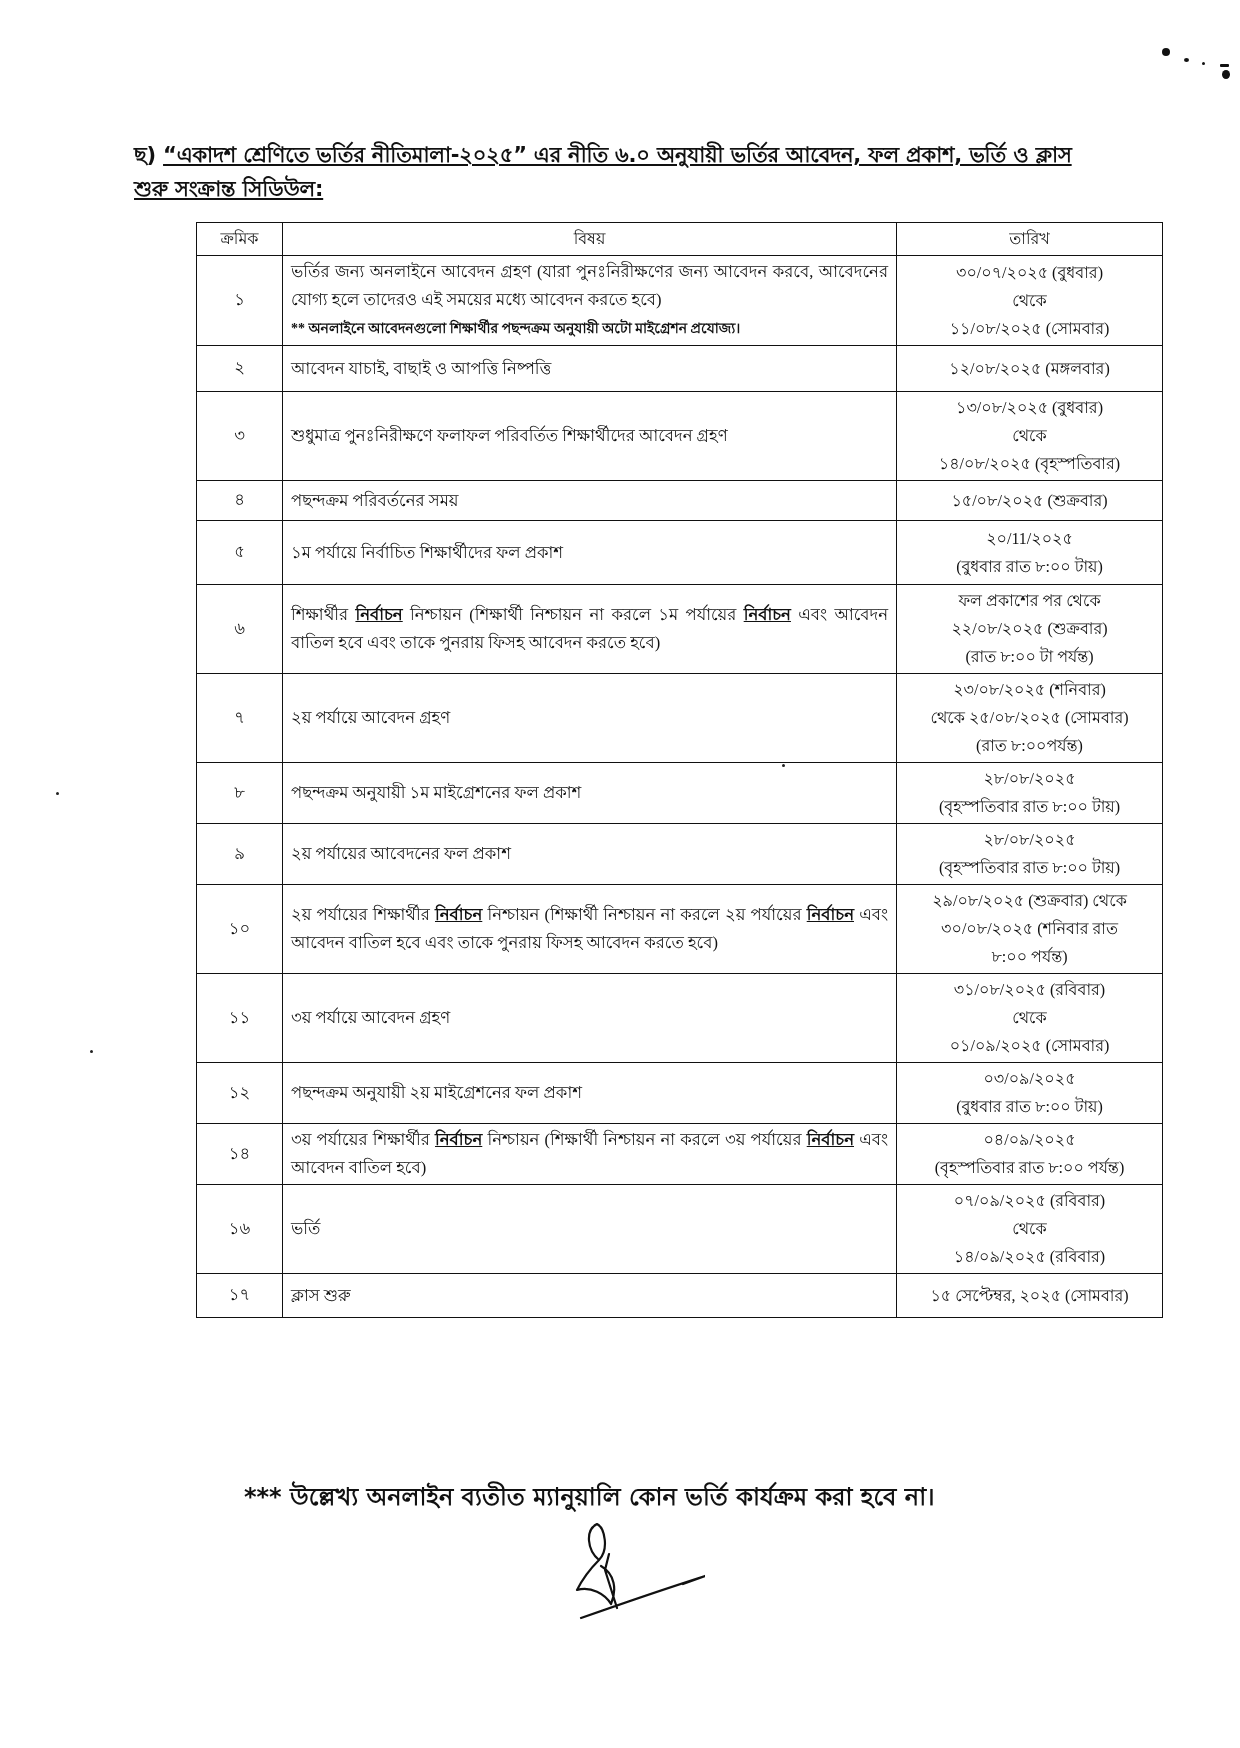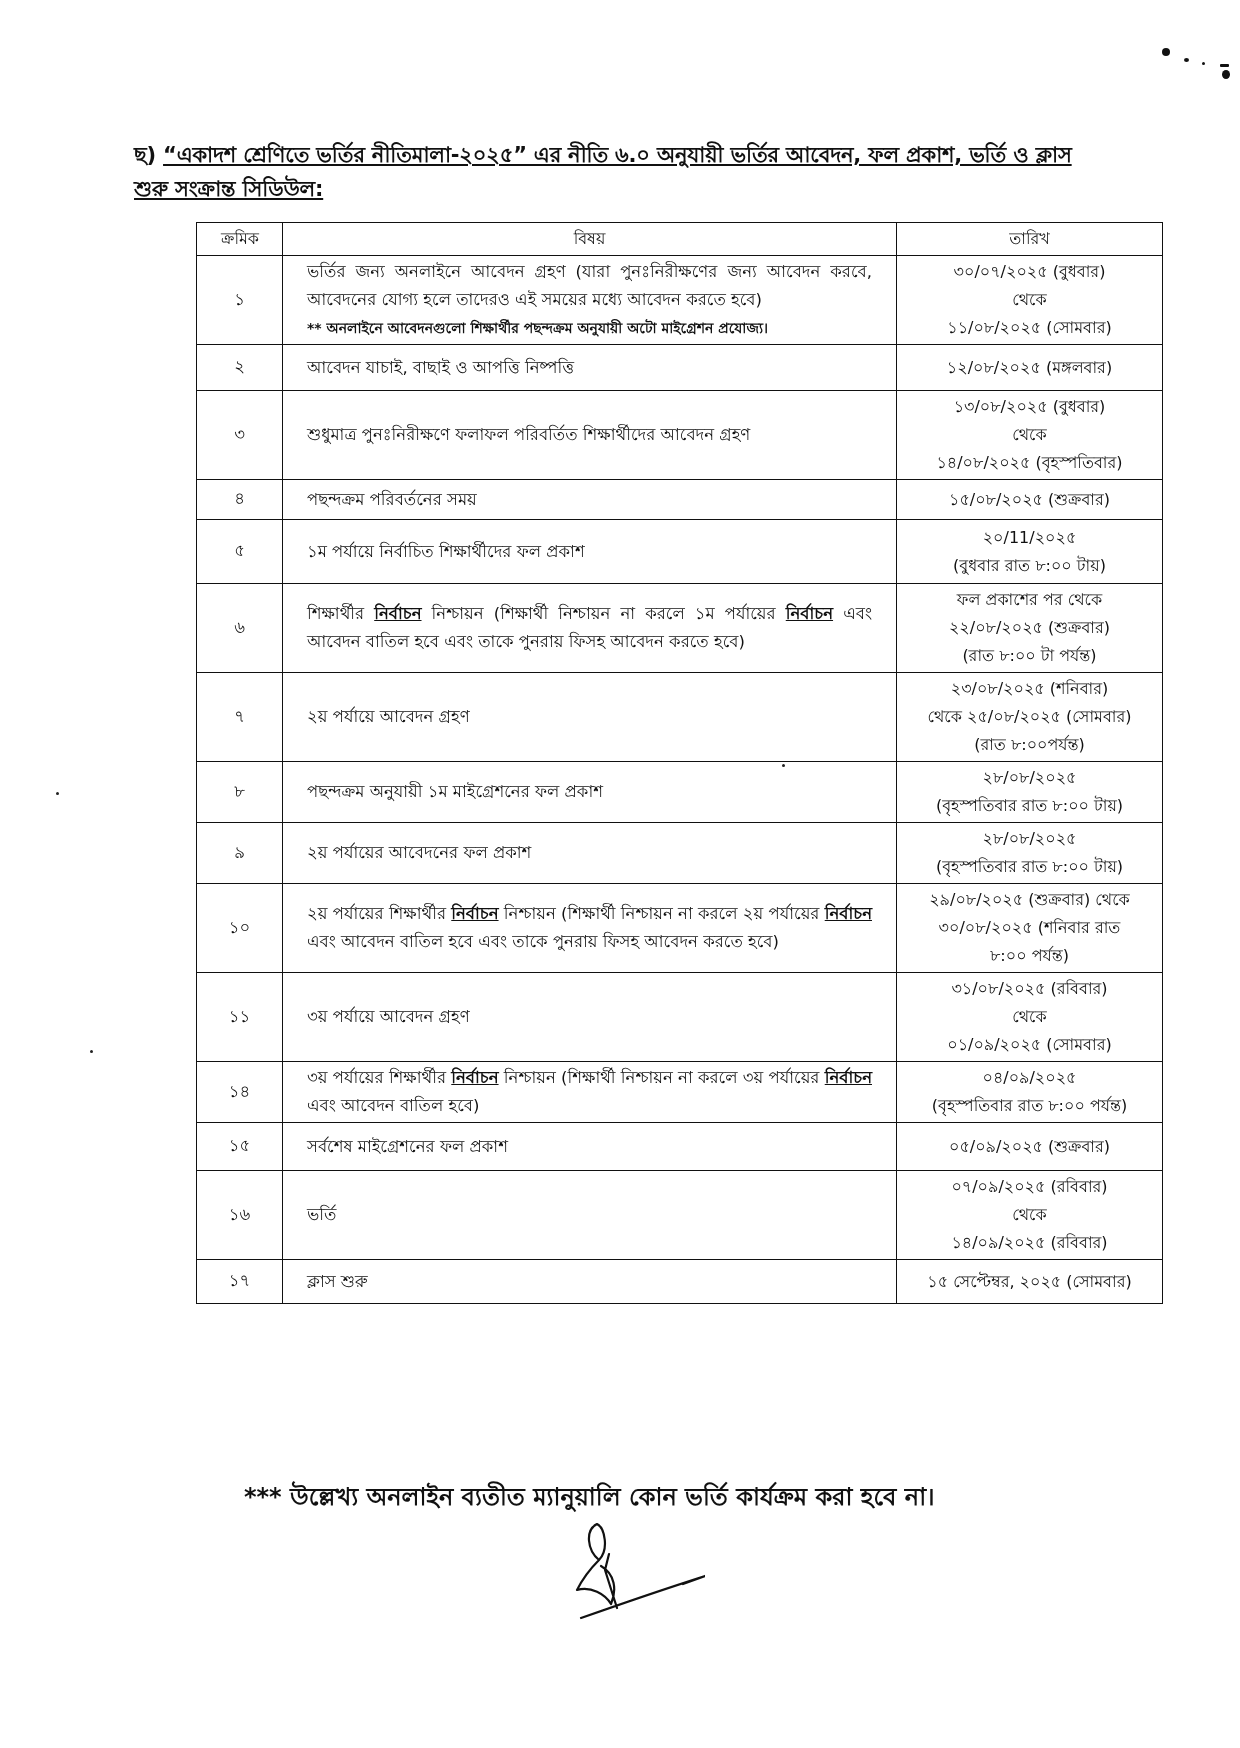--- a/index.html
+++ b/index.html
@@ -13,21 +13,21 @@
       position: absolute; left: 134px; top: 138px; width: 950px;
       font-size: 21px; font-weight: bold; line-height: 34px; letter-spacing: -0.2px;
     }
     .heading .u { text-decoration: underline; }
     table.sched {
       position: absolute; left: 196px; top: 222px; width: 966px;
       border-collapse: collapse; table-layout: fixed;
       font-size: 16.5px;
     }
     table.sched th, table.sched td {
-      border: 1.6px solid #111; padding: 2px 24px; vertical-align: middle;
+      border: 1.6px solid #111; padding: 2px 8px; vertical-align: middle; font-family: Liberation Serif, serif;
     }
     table.sched th { font-weight: normal; text-align: center; height: 28px; font-size: 16px; }
     col.c1 { width: 86px; } col.c2 { width: 614px; } col.c3 { width: 266px; }
     td.serial { text-align: center; }
     td.subject { text-align: justify; line-height: 28px; }
     td.date { text-align: center; line-height: 28px; font-size: 16px; white-space: pre-line; }
     td.subject .note { font-weight: bold; font-size: 14px; }
     .ul { text-decoration: underline; font-weight: bold; }
     .footer-note {
       position: absolute; left: 244px; top: 1478px;
@@ -134,29 +134,30 @@
 ৮:০০ পর্যন্ত)</td>
       </tr>
       <tr style="height: 76px;">
         <td class="serial">১১</td>
         <td class="subject"><span>৩য় পর্যায়ে আবেদন গ্রহণ</span></td>
         <td class="date">৩১/০৮/২০২৫ (রবিবার)
 থেকে
 ০১/০৯/২০২৫ (সোমবার)</td>
       </tr>
       <tr style="height: 56px;">
+        <td class="serial">১২</td>
+        <td class="subject"><span>পছন্দক্রম অনুযায়ী ২য় মাইগ্রেশনের ফল প্রকাশ</span></td>
+        <td class="date">০৩/০৯/২০২৫
+(বুধবার রাত ৮:০০ টায়)</td>
+      </tr>
+      <tr style="height: 56px;">
         <td class="serial">১৪</td>
         <td class="subject"><span>৩য় পর্যায়ের শিক্ষার্থীর </span><span class="ul">নির্বাচন</span><span> নিশ্চায়ন (শিক্ষার্থী নিশ্চায়ন না করলে ৩য় পর্যায়ের </span><span class="ul">নির্বাচন</span><span> এবং আবেদন বাতিল হবে)</span></td>
         <td class="date">০৪/০৯/২০২৫
 (বৃহস্পতিবার রাত  ৮:০০ পর্যন্ত)</td>
-      </tr>
-      <tr style="height: 48px;">
-        <td class="serial">১৫</td>
-        <td class="subject"><span>সর্বশেষ মাইগ্রেশনের ফল প্রকাশ</span></td>
-        <td class="date">০৫/০৯/২০২৫ (শুক্রবার)</td>
       </tr>
       <tr style="height: 78px;">
         <td class="serial">১৬</td>
         <td class="subject"><span>ভর্তি</span></td>
         <td class="date">০৭/০৯/২০২৫ (রবিবার)
 থেকে
 ১৪/০৯/২০২৫ (রবিবার)</td>
       </tr>
       <tr style="height: 44px;">
         <td class="serial">১৭</td>

